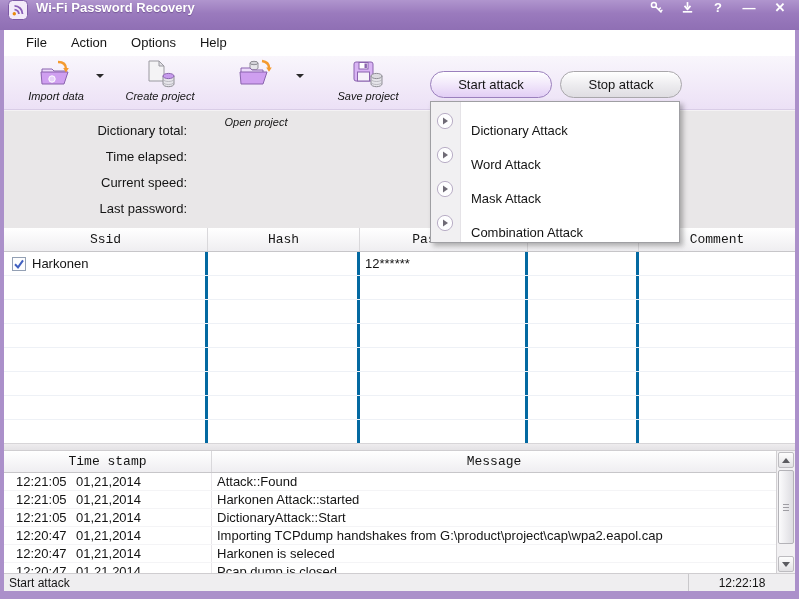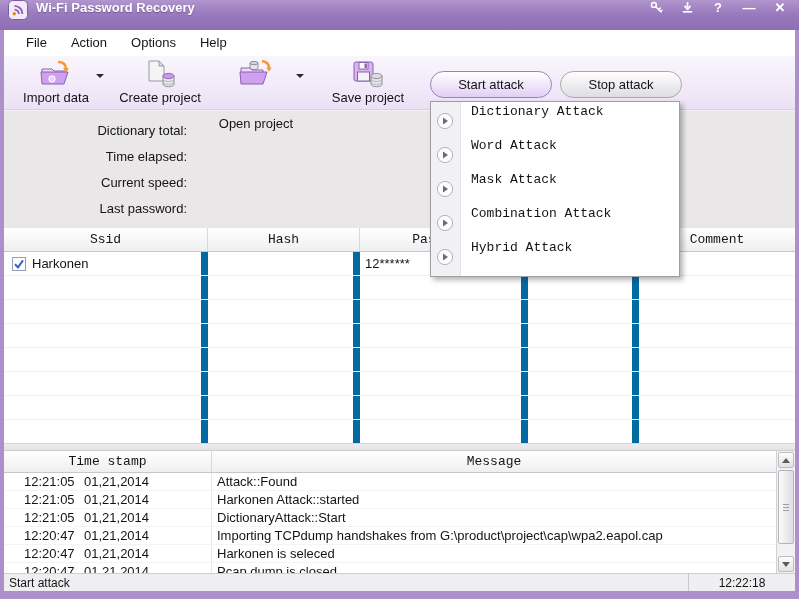--- a/index.html
+++ b/index.html
@@ -22,57 +22,57 @@
 
   
   .menubar { height:26px; background:#fff; display:flex; align-items:center; padding-left:10px; }
   .menu-top-item { padding:0 12px; height:22px; line-height:22px; }
 
   
   .toolbar { height:54px; background:linear-gradient(180deg,#f9f6fc,#ece1f6); border-bottom:1px solid #d9cde7;
              position:relative; display:flex; align-items:flex-start; padding:3px 0 0 12px; }
   .tbtn { display:flex; flex-direction:column; align-items:center; width:80px; cursor:default; }
   .tbtn .ticon { width:36px; height:30px; }
-  .tbtn .tlabel { font-size:13px; margin-top:1px; white-space:nowrap; }
+  .tbtn .tlabel { font-size:11px; margin-top:1px; white-space:nowrap;font-style:italic; }
   .caret { width:0; height:0; border:4px solid transparent; border-top-color:#2a2a2a; margin:15px 2px 0 0; }
   .gap-a { margin-left:14px; } .gap-b { margin-left:16px;gap:26px; } .gap-c { margin-left:22px; }
   .pill { position:absolute; top:15px; width:122px; height:27px; border-radius:14px; font-size:13px;
           display:flex; align-items:center; justify-content:center; font-family:"Liberation Sans",sans-serif; }
   .pill.start { left:426px; border:1px solid #9b80bd; background:linear-gradient(180deg,#ffffff,#f0e5fa 55%,#e2cef5); }
   .pill.stop  { left:556px; border:1px solid #a9a7ab; background:linear-gradient(180deg,#ffffff,#ecebee 55%,#dfddE2); }
 
   
   .infopanel { height:118px; background:#e9e7e8; border-top:1px solid #f4f2f4; padding-top:7px; }
   .inforow { height:26px; line-height:26px; width:183px; text-align:right; font-size:13px; }
 
   
   .rheader { display:grid; grid-template-columns:204px 152px 168px 111px 1fr; height:24px;
              background:linear-gradient(180deg,#ffffff,#efeef1); border-bottom:1px solid #c7c6c9; }
   .rheader .hcell { border-right:1px solid #d9d8db; display:flex; align-items:center; justify-content:center;
                     font-family:"Liberation Mono", monospace; font-size:13px; overflow:hidden; }
   .rheader .hcell:last-child { border-right:none; }
   .rbody { height:191px; background:#fff; overflow:hidden; }
   .rrow { display:grid; grid-template-columns:204px 152px 168px 111px 1fr; height:24px; border-bottom:1px solid #eef1f6; }
-  .rrow .cell { border-right:7px solid #0369a1; display:flex; align-items:center; padding-left:5px; overflow:hidden; }
+  .rrow .cell { border-right:3px solid #0369a1; display:flex; align-items:center; padding-left:5px; overflow:hidden; }
   .rrow .cell:last-child { border-right:none; }
   .cb { width:14px; height:14px; margin:0 6px 0 3px; flex:0 0 auto; }
 
   
   .splitter { height:8px; background:linear-gradient(180deg,#eeecee,#e4e2e5); border-top:1px solid #d7d5d8; border-bottom:1px solid #cfcdd0; }
 
   
   .logpanel { position:relative; height:122px; background:#fff; }
   .lheader { display:grid; grid-template-columns:208px 1fr; height:22px; margin-right:19px;
              background:linear-gradient(180deg,#ffffff,#efeef1); border-bottom:1px solid #c7c6c9;
              font-family:"Liberation Mono", monospace; font-size:13px; }
   .lheader .hcell { display:flex; align-items:center; justify-content:center; border-right:1px solid #d9d8db; overflow:hidden; }
   .lheader .hcell:last-child { border-right:none; }
   .lrows { height:100px; overflow:hidden; margin-right:19px; }
   .lrow { display:grid; grid-template-columns:208px 1fr; height:18px; line-height:18px; font-size:13px; border-bottom:1px solid #f4f4f6; }
-  .lrow .tcell { padding-left:20px; border-right:1px solid #e8e6ea; white-space:nowrap; overflow:hidden; }
+  .lrow .tcell { padding-left:12px; border-right:1px solid #e8e6ea; white-space:nowrap; overflow:hidden; }
   .lrow .tcell .t { display:inline-block; width:60px; }
   .lrow .mcell { padding-left:5px; white-space:nowrap; overflow:hidden; }
 
   
   .scrollbar { position:absolute; top:0; right:0; width:19px; height:122px; background:#f2f1f3; border-left:1px solid #d2d0d3; }
   .sb-btn { position:absolute; left:1px; right:1px; height:16px; background:linear-gradient(180deg,#fdfdfd,#e2e1e4);
             border:1px solid #bdbcc0; border-radius:2px; display:flex; align-items:center; justify-content:center; }
   .sb-btn.up { top:1px; } .sb-btn.down { bottom:1px; }
   .tri-up { width:0;height:0;border:4px solid transparent;border-bottom:5px solid #5b5b60; margin-top:-4px; }
   .tri-down { width:0;height:0;border:4px solid transparent;border-top:5px solid #5b5b60; margin-bottom:-4px; }
@@ -86,21 +86,21 @@
                display:flex; align-items:center; font-size:12px; }
   .status-text { padding-left:5px; }
   .status-time { position:absolute; left:684px; top:0; bottom:0; right:0; border-left:1px solid #c9c8cb;
                  display:flex; align-items:center; justify-content:center; }
 
   
   .attack-menu { position:absolute; left:430px; top:101px; width:250px; padding:2px 0; z-index:20;
                  background:linear-gradient(90deg,#f1f0f2 0,#f1f0f2 29px,#ffffff 29px);
                  border:1px solid #9f9fa3; box-shadow:3px 3px 5px rgba(40,40,40,.35); }
   .attack-menu::before { content:""; position:absolute; left:29px; top:0; bottom:0; width:1px; background:#e5e3e7; }
-  .menu-item { height:34px; display:flex; align-items:flex-start; position:relative; font-size:13px; cursor:default;font-family:Liberation Mono, monospace; }
+  .menu-item { height:34px; display:flex; align-items:flex-end; position:relative; font-size:13px; cursor:default; }
   .menu-item .picon { position:absolute; left:5px; top:8px; width:18px; height:18px; }
   .menu-item .mlabel { margin-left:40px; }
 </style>
 </head>
 <body>
 
 <div class="window">
 
   <div class="titlebar">
     <span class="app-icon">
@@ -347,22 +347,15 @@
       </svg>
       <span class="mlabel">Mask Attack</span>
     </div>
     <div class="menu-item">
       <svg class="picon" viewBox="0 0 18 18">
         <circle cx="9" cy="9" r="7.6" fill="#fdfdfe" stroke="#b9aec6"></circle>
           <path d="M7 5.6 L12 9 L7 12.4 z" fill="#6e6a75"></path>
       </svg>
       <span class="mlabel">Combination Attack</span>
     </div>
-    <div class="menu-item">
-      <svg class="picon" viewBox="0 0 18 18">
-        <circle cx="9" cy="9" r="7.6" fill="#fdfdfe" stroke="#b9aec6"></circle>
-          <path d="M7 5.6 L12 9 L7 12.4 z" fill="#6e6a75"></path>
-      </svg>
-      <span class="mlabel">Hybrid Attack</span>
-    </div>
   </div>
 
 </div>
 
 </body></html>

